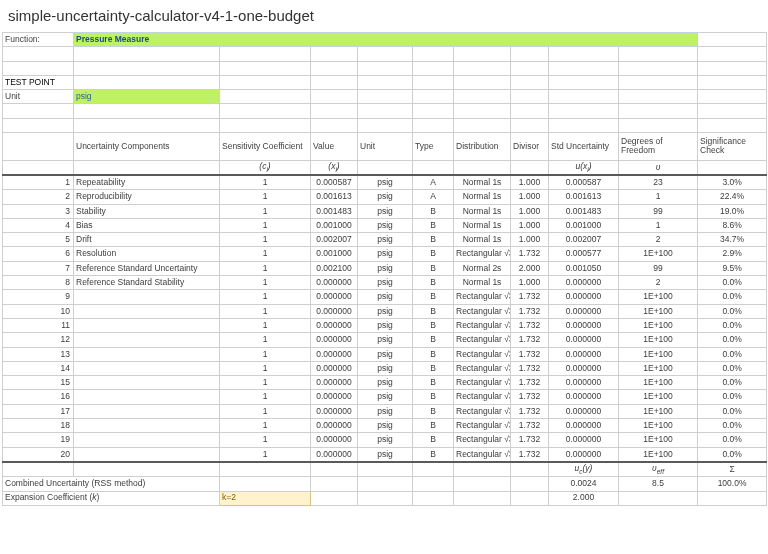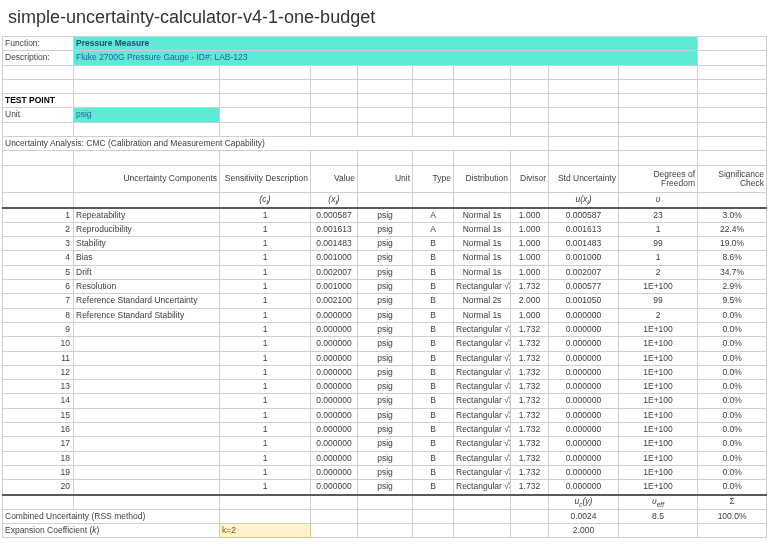--- a/index.html
+++ b/index.html
@@ -1,30 +1,30 @@
 <!DOCTYPE html>
 <html><head>
 <meta charset="utf-8">
 <style>
   html,body{margin:0;padding:0;background:#fff;}
   body{width:768px;height:554px;overflow:hidden;
        font-family:"Liberation Sans","DejaVu Sans",sans-serif;color:#3c3c3c;}
-  .title{font-size:18px;color:#333;margin:7px 0 8px 8px;font-weight:400;}
+  .title{font-size:15px;color:#333;margin:7px 0 8px 8px;font-weight:400;}
   table{border-collapse:collapse;table-layout:fixed;width:764px;margin-left:2px;}
   td{border:1px solid #cfcfcf;font-size:8.5px;line-height:1.1;height:13.3px;
      padding:0 2px;white-space:nowrap;overflow:hidden;color:#3c3c3c;vertical-align:middle;}
   td.num{text-align:right;padding-right:3px;}
   td.lft{text-align:left;}
   td.ctr{text-align:center;}
   td.label{color:#3f3f3f;}
-  td.blue{background:#5eead4;color:#2a5d9f;border-color:#c2d2e2;}
+  td.blue{background:#bef264;color:#2a5d9f;border-color:#c2d2e2;}
   td.blue.bold{font-weight:bold;color:#1f4e79;}
-  td.bold{font-weight:bold;}
+  td.bold{font-weight:normal;}
   td.black{color:#000;}
-  tr.hdr td{white-space:normal;text-align:right;height:26.6px;color:#3f3f3f;}
+  tr.hdr td{white-space:normal;text-align:left;height:26.6px;color:#3f3f3f;}
   tr.sub td{text-align:center;border-bottom:2px solid #5a5a5a;}
   tr.fsub td{text-align:center;border-top:2px solid #5a5a5a;}
   .it{font-style:italic;}
   sub{font-size:6.5px;font-style:italic;}
   td.kcell{background:#fff2cc;border:1px solid #d8c388;color:#7f6000;text-align:left;}
   tr.empty td{background:#fff;}
 </style>
 </head>
 <body>
 
@@ -44,25 +44,20 @@
     <col style="width:79px">
       <col style="width:69px">
   </colgroup>
 
   <tbody>
       <tr>
     <td class="label">Function:</td>
     <td class="blue bold" colspan="9">Pressure Measure</td>
   <td></td>
       </tr>
-  <tr>
-    <td class="label">Description:</td>
-    <td class="blue" colspan="9">Fluke 2700G Pressure Gauge - ID#: LAB-123</td>
-  <td></td>
-      </tr>
 
   <tr class="empty">
         <td></td>
         <td></td>
         <td></td>
         <td></td>
         <td></td>
         <td></td>
         <td></td>
         <td></td>
@@ -118,45 +113,39 @@
         <td></td>
         <td></td>
         <td></td>
         <td></td>
         <td></td>
         <td></td>
         <td></td>
         <td></td>
       </tr>
 
-  <tr>
-    <td class="lft" colspan="8">Uncertainty Analysis: CMC (Calibration and Measurement Capability)</td>
-  <td></td>
-        <td></td>
-        <td></td>
-      </tr>
 
   <tr class="empty">
         <td></td>
         <td></td>
         <td></td>
         <td></td>
         <td></td>
         <td></td>
         <td></td>
         <td></td>
         <td></td>
         <td></td>
         <td></td>
       </tr>
 
   <tr class="hdr">
     <td></td>
     <td>Uncertainty Components</td>
-    <td>Sensitivity Description</td>
+    <td>Sensitivity Coefficient</td>
     <td>Value</td>
     <td>Unit</td>
     <td>Type</td>
     <td>Distribution</td>
     <td>Divisor</td>
     <td>Std Uncertainty</td>
     <td>Degrees of Freedom</td>
     <td>Significance Check</td>
   </tr>
 

